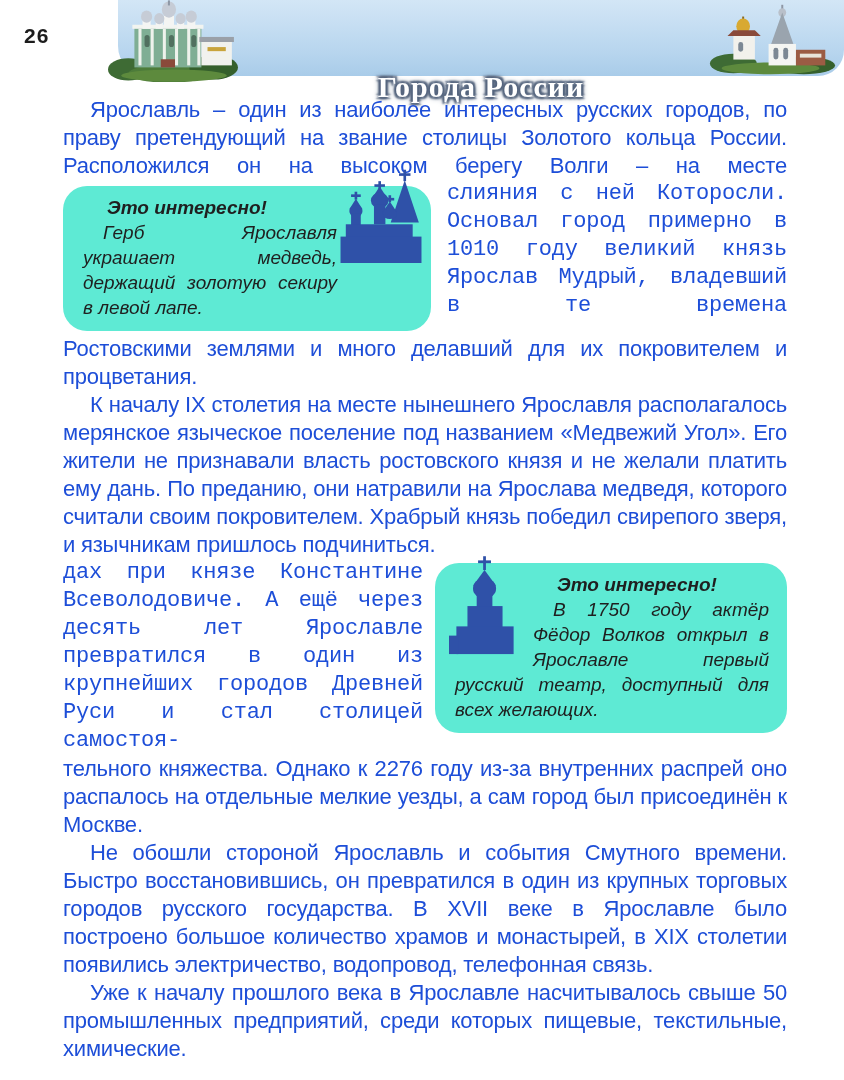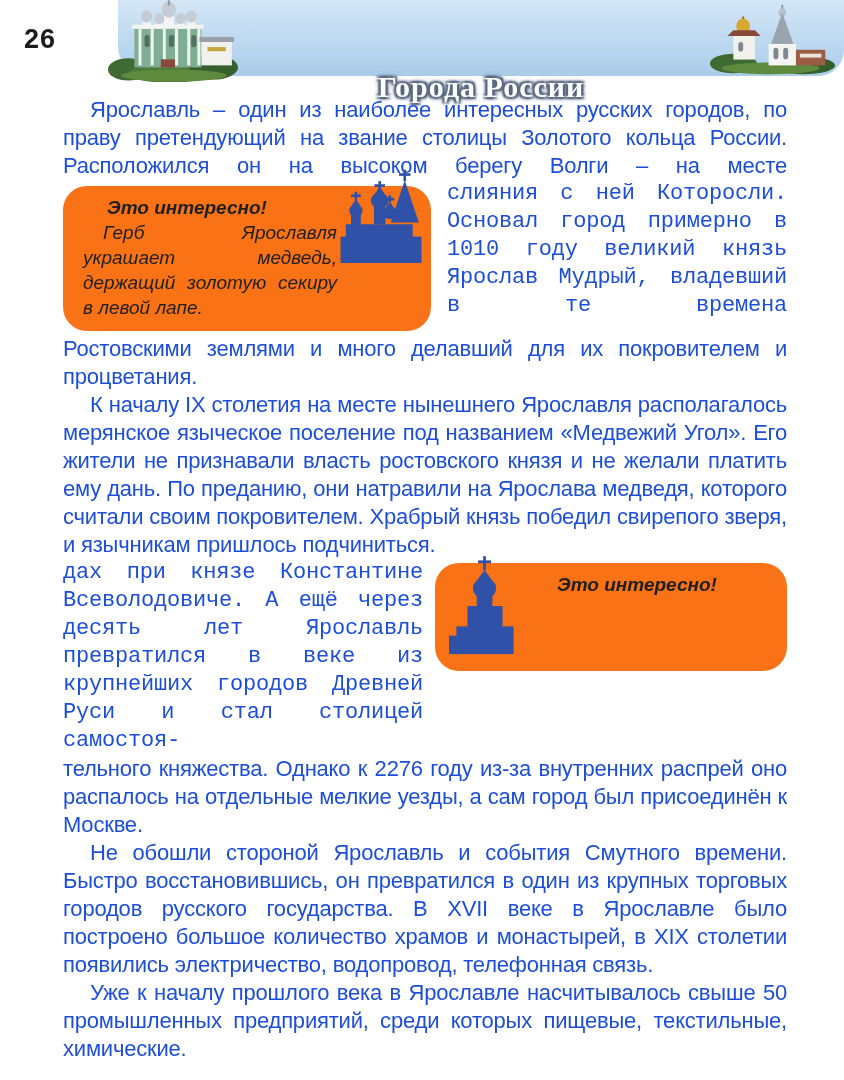--- a/index.html
+++ b/index.html
@@ -10,21 +10,21 @@
   }
   
   .header { position:absolute; top:0; left:0; right:0; height:86px; }
   .banner {
     position:absolute; top:0; left:118px; right:0; height:76px;
     background:linear-gradient(#d3e6f6 0%, #b7d5ee 70%, #a9cce9 100%);
     border-radius:0 0 26px 30px;
   }
   .page-number {
     position:absolute; top:24px; left:24px;
-    font-size:27px; font-weight:bold; color:#1c1c1c; letter-spacing:1px;
+    font-size:21px; font-weight:bold; color:#1c1c1c; letter-spacing:1px;
   }
   .banner-title {
     position:absolute; top:22px; left:118px; right:0; text-align:center;
     font-family:"Liberation Serif", serif; font-weight:bold; font-size:30px;
     color:#ffffff;
     text-shadow:
       -2px -2px 2px #55657e, 2px -2px 2px #55657e,
       -2px 2px 2px #55657e, 2px 2px 2px #55657e,
       0 0 6px #4c5c75;
     letter-spacing:1px;
@@ -41,21 +41,21 @@
     font-size:31px; color:#2b51a3;
   }
   .article p { margin:0; text-align:justify; font-size:22px; line-height:28px;
     color:#1d4ed8; letter-spacing:-0.2px; }
   .indent { text-indent:27px; }
   .jlast { text-align-last:justify; }
   .wrap-row { display:flex; align-items:flex-start; }
   .wrap-row .col-text { flex:1 1 auto;font-family:Liberation Mono, monospace; }
   
   .callout {
-    background:#f97316; border-radius:24px; box-sizing:border-box;
+    background:#5eead4; border-radius:24px; box-sizing:border-box;
     padding:9px 18px 11px 20px;
   }
   .callout p {
     font-style:italic; font-size:19px; line-height:25px; color:#1f1f1f;
     letter-spacing:0;
   }
   .callout .heading { font-weight:bold; text-indent:24px; text-align:left; text-align-last:auto; }
   .callout-1 { position:relative; width:368px; flex:0 0 368px; margin:6px 16px 4px 0; }
   .callout-1 .body { padding-right:76px; text-indent:20px;font-style:italic; }
   .callout-1 .church-icon-a {
@@ -166,33 +166,34 @@
       </aside>
       <p class="col-text jlast">слияния с ней Которосли. Основал город примерно в 1010 году великий князь Ярослав Мудрый, владевший в те времена</p>
     </div>
 
     <p class="cont">Ростовскими землями и много делавший для их покровителем и процветания.</p>
 
     <p class="indent">К началу IX столетия на месте нынешнего Ярославля располагалось мерянское языческое поселение под названием «Медвежий Угол». Его жители не признавали власть ростовского князя и не желали платить ему дань. По преданию, они натравили на Ярослава медведя, которого считали своим покровителем. Храбрый князь победил свирепого зверя, и язычникам пришлось подчиниться.</p>
 
 
     <div class="wrap-row">
-      <p class="col-text jlast">дах при князе Константине Всеволодовиче. А ещё через десять лет Ярославль превратился в веке из крупнейших городов Древней Руси и стал столицей самостоя-</p>
+      <p class="col-text jlast">дах при князе Константине Всеволодовиче. А ещё через десять лет Ярославле превратился в один из крупнейших городов Древней Руси и стал столицей самостоя-</p>
       <aside class="callout callout-2">
         <svg class="church-icon-b" viewBox="0 0 78 110" fill="currentColor">
           <rect x="37" y="0" width="3" height="15"></rect>
             <rect x="31.5" y="4.5" width="14" height="3"></rect>
           <polygon points="26,32 38.5,15 51,32"></polygon>
           <ellipse cx="38.5" cy="35" rx="12.5" ry="11"></ellipse>
           <rect x="30" y="42" width="17" height="14"></rect>
           <rect x="20" y="54" width="38" height="24"></rect>
           <rect x="8" y="76" width="62" height="30"></rect>
           <rect x="0" y="86" width="10" height="20"></rect>
         </svg>
         <p class="heading">Это интересно!</p>
+        <p class="body">В 1750 году актёр Фёдор Волков открыл в Ярославле первый русский театр, доступный для всех желающих.</p>
       </aside>
     </div>
 
     <p class="cont">тельного княжества. Однако к 2276 году из-за внутренних распрей оно распалось на отдельные мелкие уезды, а сам город был присоединён к Москве.</p>
 
     <p class="indent">Не обошли стороной Ярославль и события Смутного времени. Быстро восстановившись, он превратился в один из крупных торговых городов русского государства. В XVII веке в Ярославле было построено большое количество храмов и монастырей, в XIX столетии появились электричество, водопровод, телефонная связь.</p>
 
     <p class="indent">Уже к началу прошлого века в Ярославле насчитывалось свыше 50 промышленных предприятий, среди которых пищевые, текстильные, химические.</p>
 
   </div>

